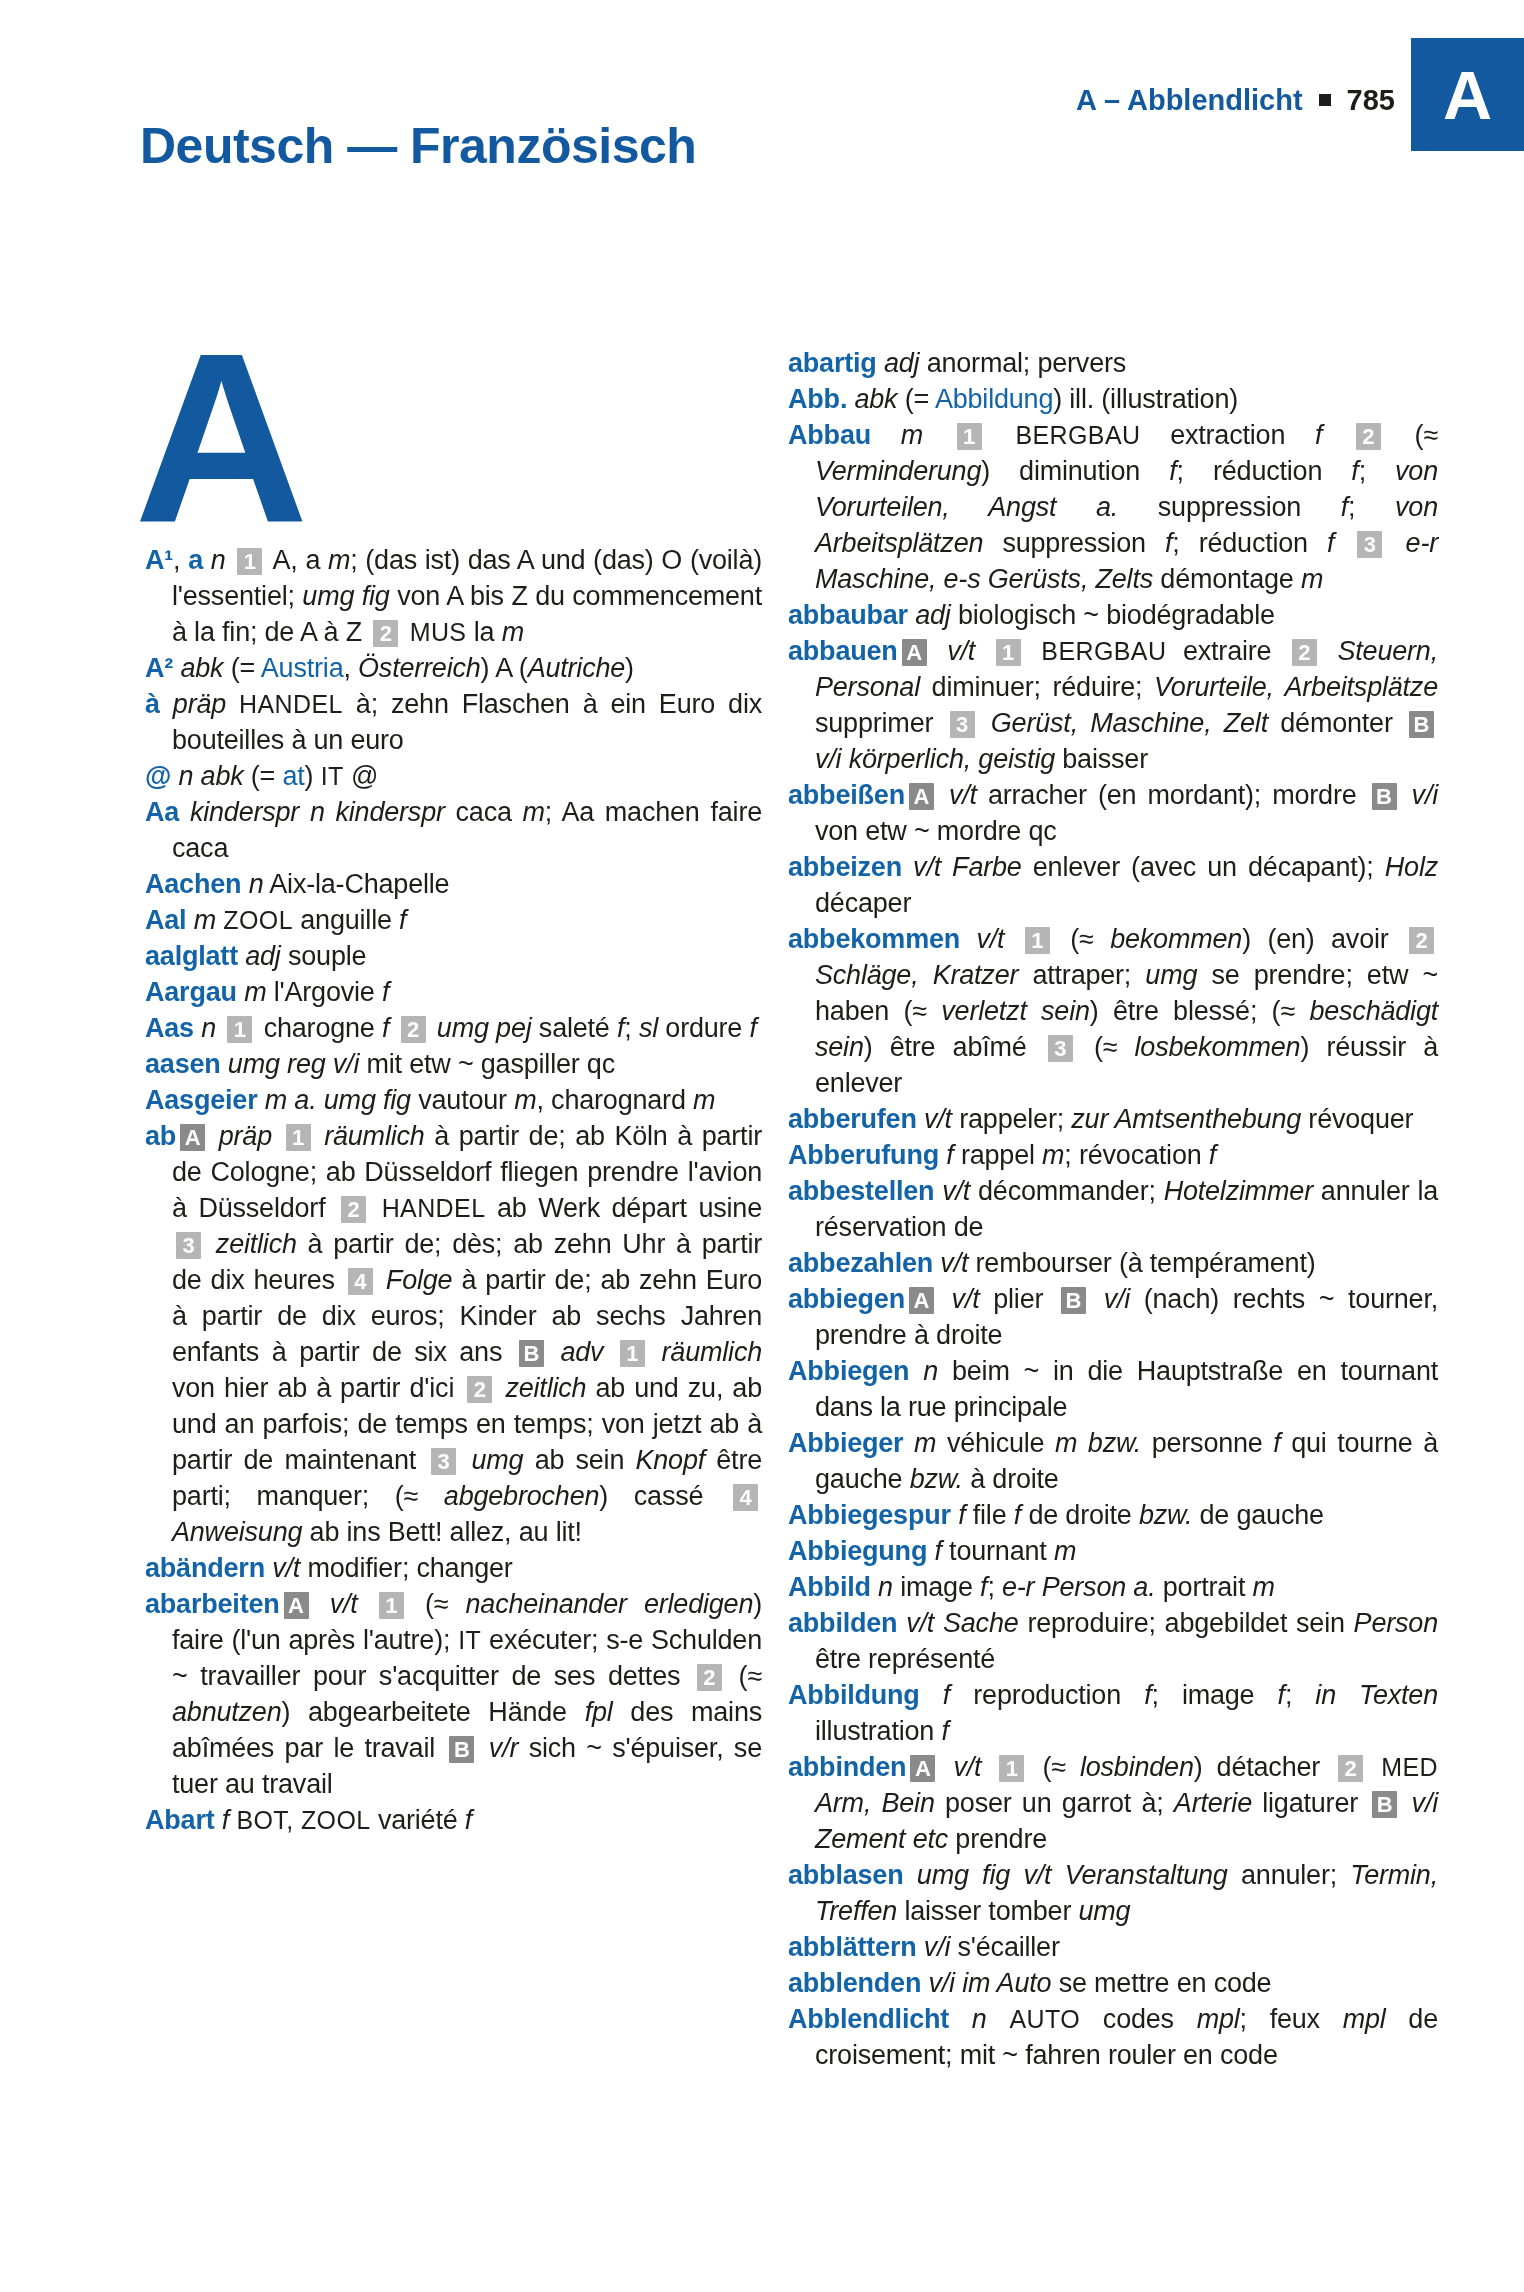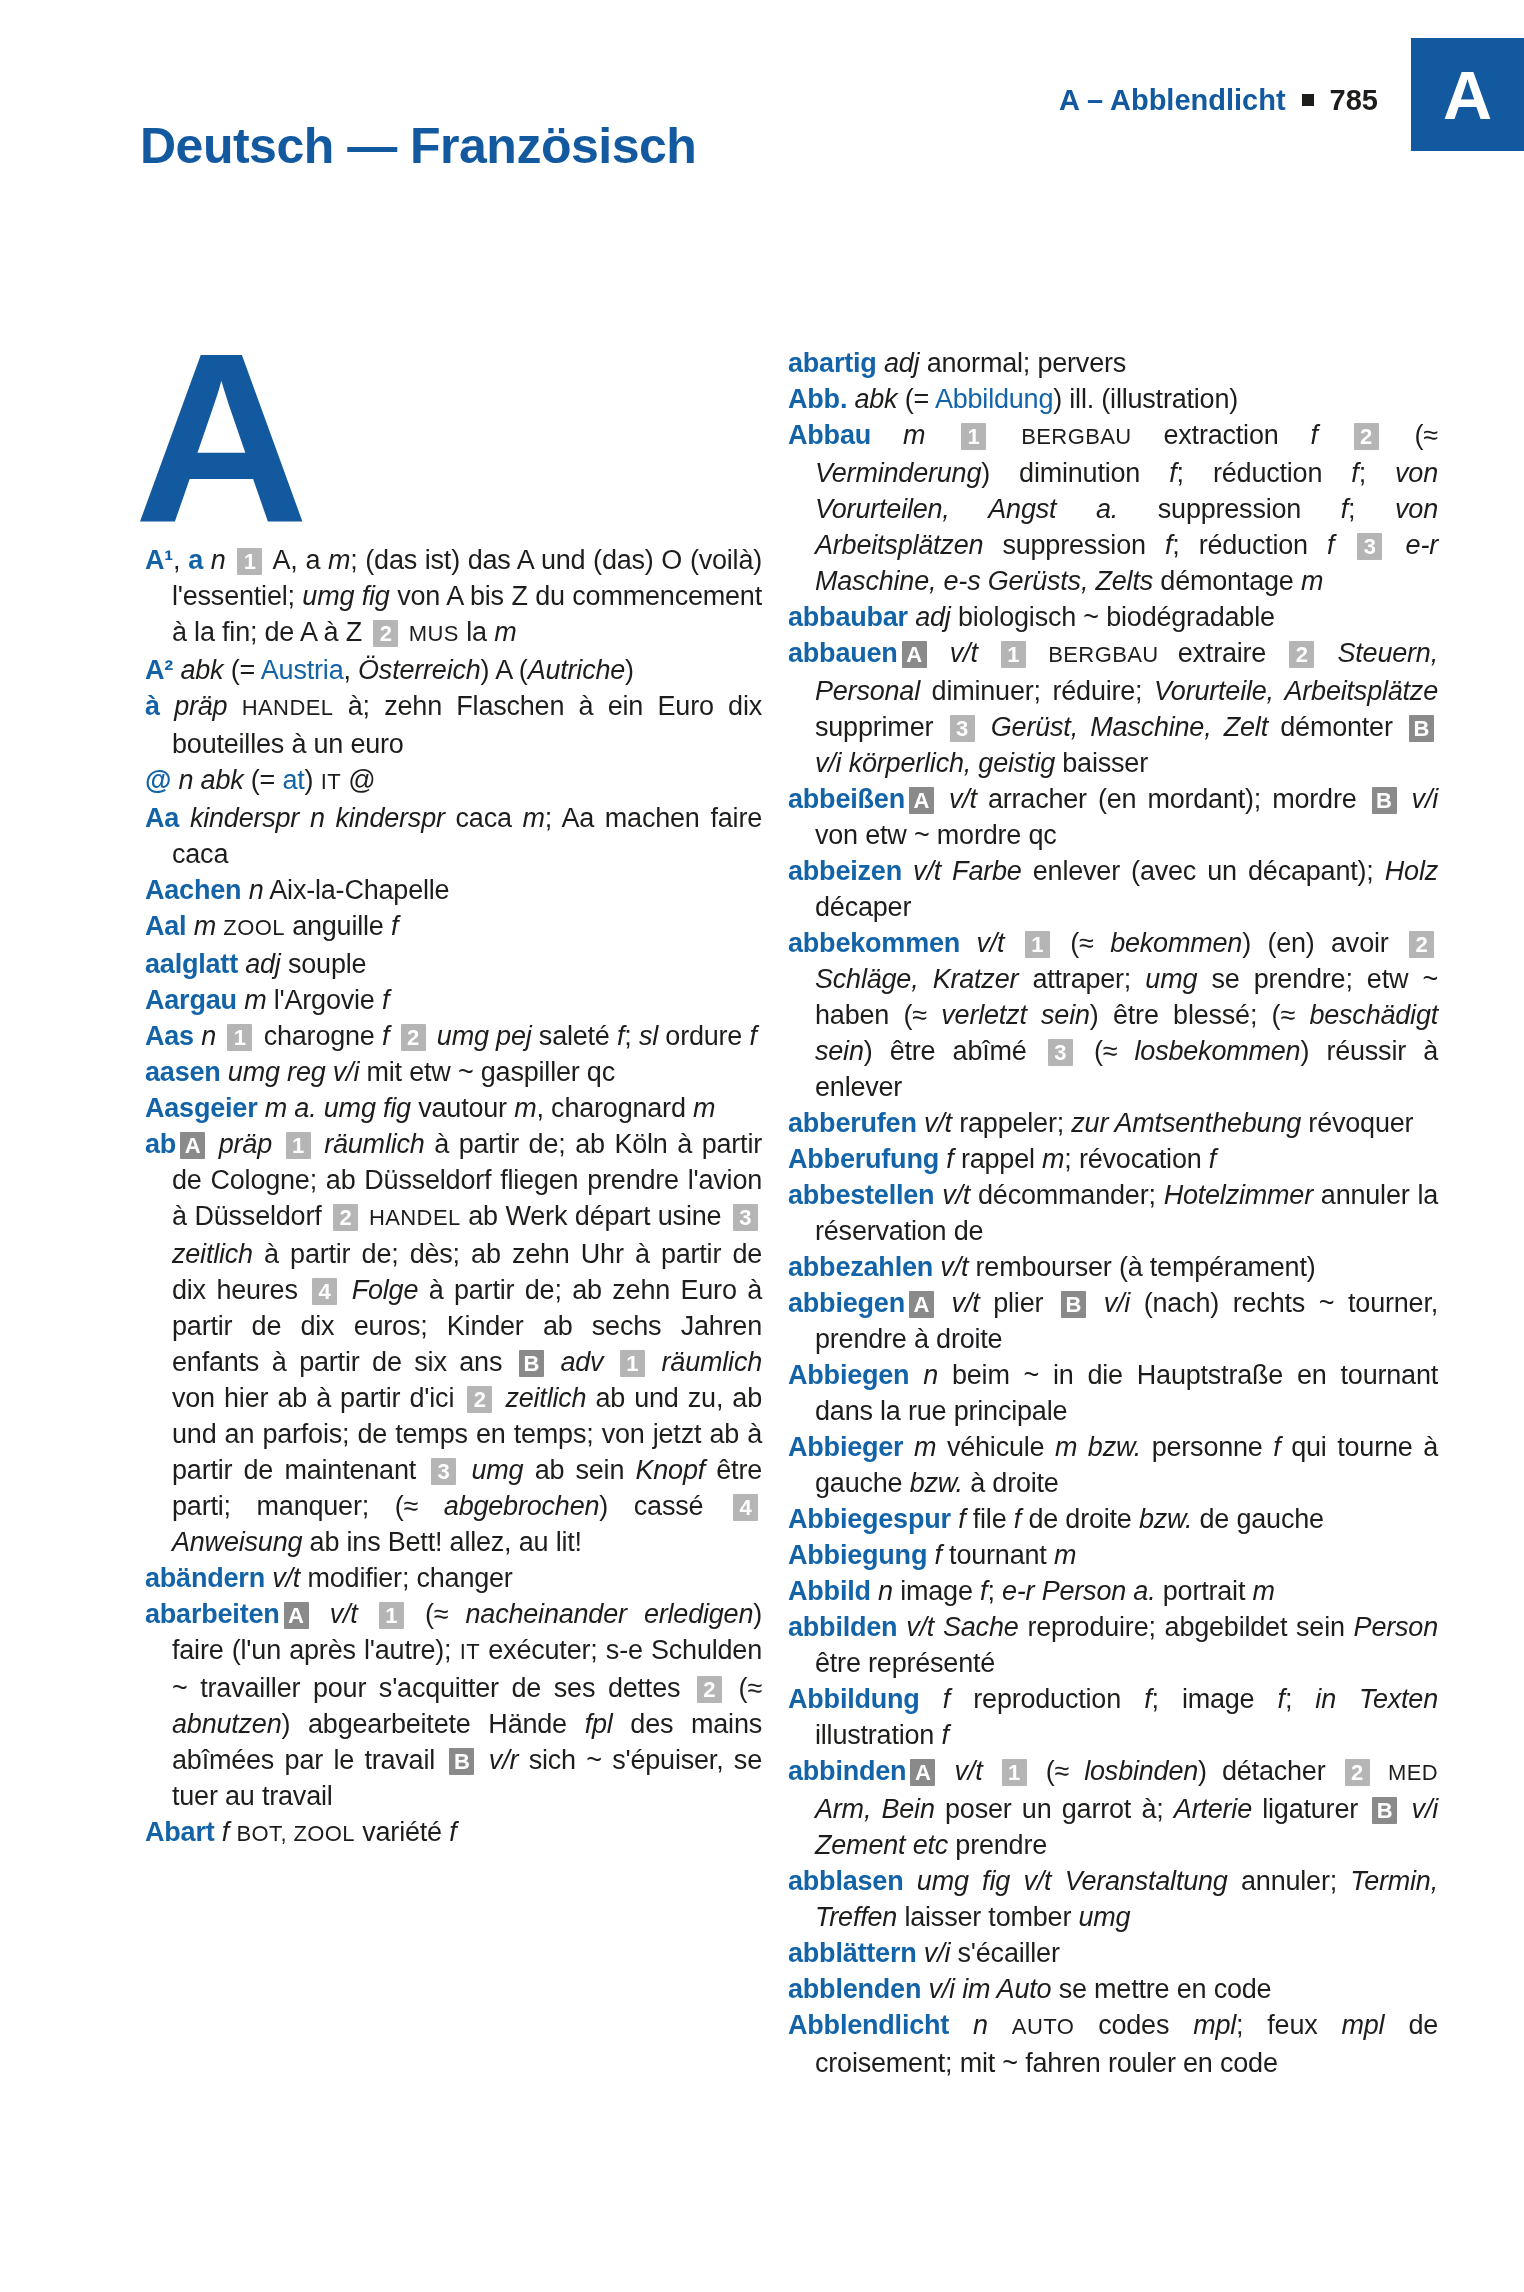--- a/index.html
+++ b/index.html
@@ -16,21 +16,21 @@
     position:relative;
     width:1524px;height:2292px;
     background:var(--paper);
     font-family:"Liberation Sans","DejaVu Sans",sans-serif;
     color:var(--ink);
     overflow:hidden;
     margin:0 auto;
   }
   
   .running-head{
-    position:absolute;top:84px;right:146px;
+    position:absolute;top:84px;right:129px;
     display:flex;align-items:center;gap:16px;
     font-weight:bold;font-size:29px;line-height:32px;
     white-space:nowrap;
   }
   .running-head .range{color:var(--title-blue);}
   .running-head .sq{width:12px;height:12px;background:var(--ink);display:inline-block;flex:0 0 auto;}
   .running-head .pageno{color:var(--ink);}
   
   .tab{
     position:absolute;top:38px;right:0;
@@ -66,21 +66,21 @@
   .entry{
     margin:0;
     text-align:justify;
     text-indent:-27px;
     padding-left:27px;
   }
   .hw{color:var(--accent);font-weight:bold;}
   .bd{font-weight:normal;}
   .it{font-style:italic;}
   .xr{color:var(--accent);}
-  .sc{font-size:22px;letter-spacing:0.4px;}
+  .sc{font-size:25px;letter-spacing:0.4px;}
   .bn,.bl{
     display:inline-block;text-indent:0;
     min-width:25px;height:27px;line-height:27px;
     text-align:center;vertical-align:baseline;
     color:#fff;font-weight:bold;font-style:normal;
     font-size:22px;letter-spacing:0;
     margin:0 4px;border-radius:1px;
     padding:0 1px;box-sizing:border-box;
   }
   .bn{background:var(--badge-num);}

